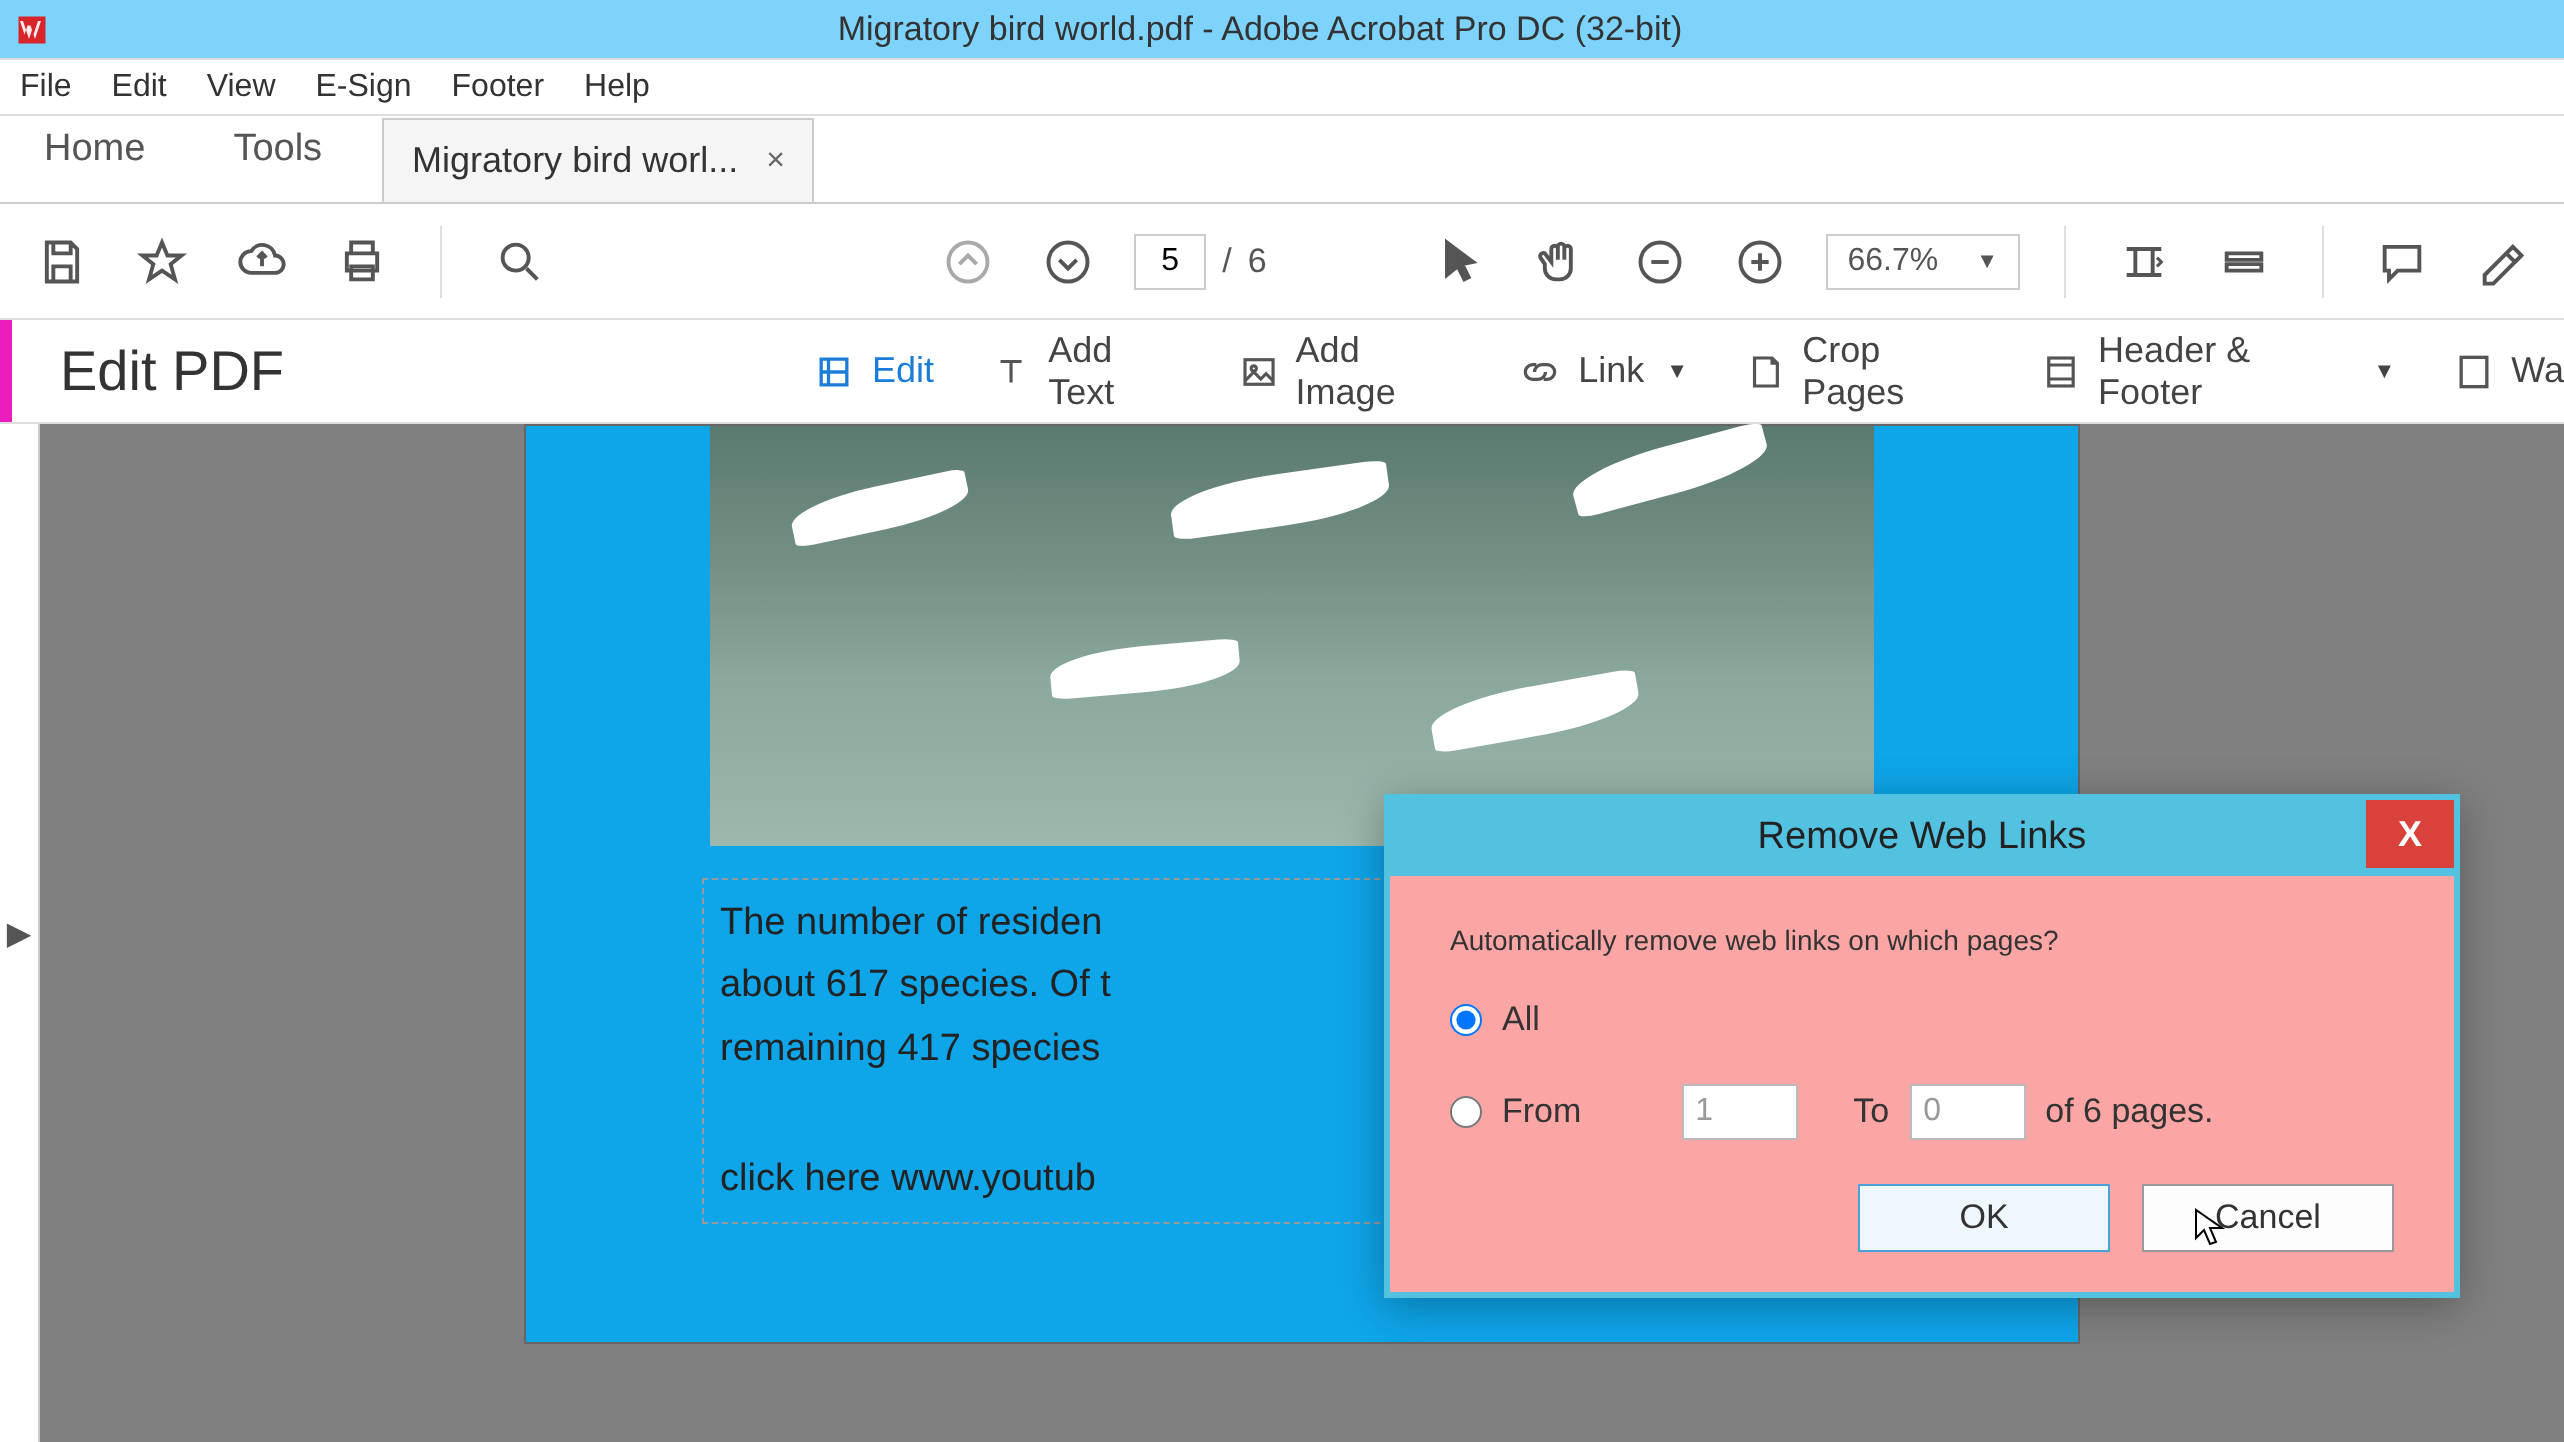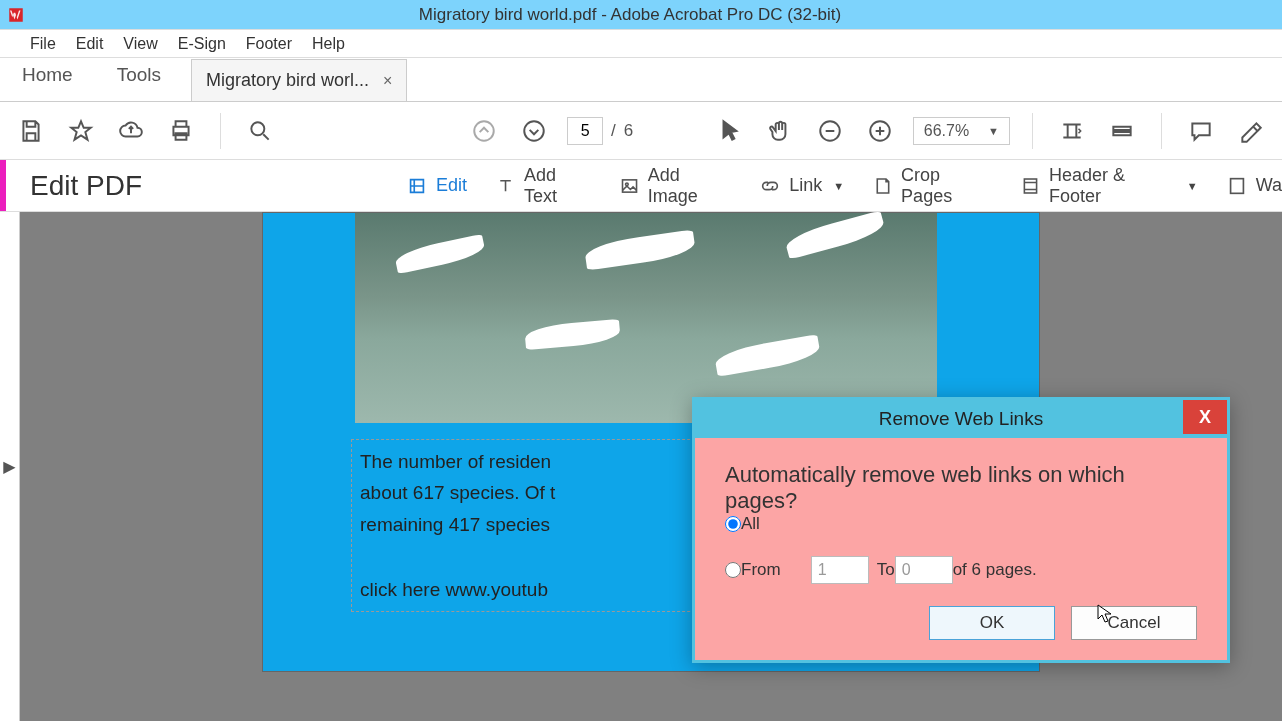--- a/index.html
+++ b/index.html
@@ -1,21 +1,21 @@
 <!DOCTYPE html>
 <html><head>
 <meta charset="utf-8">
 <style>
 *{margin:0;padding:0;box-sizing:border-box;font-family:"Segoe UI",Arial,sans-serif}
 body{width:1282px;height:721px;overflow:hidden;background:#fff;position:relative}
 .titlebar{height:30px;background:#7dd3fc;display:flex;align-items:center;border-bottom:1px solid #ddd}
 .app-icon{width:24px;height:24px;margin-left:4px;display:flex;align-items:center;justify-content:center}
 .app-icon svg{width:18px;height:18px}
 .title{flex:1;text-align:center;font-size:17px;color:#333;padding-right:50px}
-.menubar{height:28px;background:#fff;display:flex;align-items:center;padding-left:20px;border-bottom:1px solid #ddd}
+.menubar{height:28px;background:#fff;display:flex;align-items:center;padding-left:0;border-bottom:1px solid #ddd}
 .menu-item{padding:4px 10px;font-size:16px;color:#333;cursor:pointer}
 .tabbar{height:44px;display:flex;align-items:flex-end;border-bottom:1px solid #ccc;background:#fff}
 .main-tab{padding:12px 22px;font-size:19px;color:#555;cursor:pointer;border-bottom:3px solid transparent}
 .doc-tab{display:flex;align-items:center;padding:10px 14px;font-size:18px;color:#333;background:#f5f5f5;border:1px solid #ccc;border-bottom:none;margin-left:8px}
 .doc-tab .close{margin-left:14px;font-size:16px;color:#666;cursor:pointer}
 .toolbar1{height:58px;display:flex;align-items:center;padding:0 14px;border-bottom:1px solid #ddd;gap:16px}
 .tb-icon{width:34px;height:34px;display:flex;align-items:center;justify-content:center;cursor:pointer;color:#555}
 .tb-icon svg{width:26px;height:26px;stroke:#555;fill:none;stroke-width:1.8}
 .tb-sep{width:1px;height:36px;background:#ddd;margin:0 6px}
 .flex-spacer{flex:1}
@@ -38,22 +38,22 @@
 .b1{width:90px;height:22px;left:40px;top:30px;transform:rotate(-12deg)}
 .b2{width:110px;height:26px;left:230px;top:24px;transform:rotate(-8deg)}
 .b3{width:100px;height:24px;left:430px;top:10px;transform:rotate(-15deg)}
 .b4{width:95px;height:23px;left:170px;top:110px;transform:rotate(-5deg)}
 .b5{width:105px;height:25px;left:360px;top:130px;transform:rotate(-10deg)}
 .text-box{position:absolute;left:88px;top:226px;width:600px;border:1px dashed #999;padding:6px 8px;font-size:19px;color:#222;line-height:1.65}
 .dialog{position:absolute;left:692px;top:397px;width:538px;background:#fca5a5;border:3px solid #52c2e0;box-shadow:0 4px 20px rgba(0,0,0,.3)}
 .dlg-title{height:38px;background:#52c2e0;display:flex;align-items:center;justify-content:center;position:relative;font-size:19px;color:#222}
 .dlg-close{position:absolute;right:0;top:0;width:44px;height:34px;background:#d9423a;color:#fff;display:flex;align-items:center;justify-content:center;font-size:18px;font-weight:bold;cursor:pointer}
 .dlg-body{padding:24px 30px 20px}
-.dlg-q{font-size:22px;color:#333;}
-.dlg-row{display:flex;align-items:center;margin-bottom:22px;font-size:17px;color:#333}
+.dlg-q{font-size:14px;color:#333;margin-bottom:22px}
+.dlg-row{display:flex;align-items:center;gap:10px;margin-bottom:22px;font-size:17px;color:#333}
 .dlg-row input[type=radio]{width:16px;height:16px}
 .dlg-row .num-input{width:58px;height:28px;border:1px solid #bbb;padding:0 6px;font-size:16px;color:#999;background:#fff}
 .dlg-buttons{display:flex;justify-content:flex-end;gap:16px;margin-top:14px}
 .dlg-btn{width:126px;height:34px;border:1px solid #999;background:#fdfdfd;font-size:17px;color:#333;cursor:pointer}
 .dlg-btn.ok{border-color:#4aa3d8;background:#eef7fc}
 .cursor{position:absolute;left:1096px;top:604px;pointer-events:none;z-index:100}
 .cursor svg{width:18px;height:20px}
 .dropdown-caret{font-size:11px;margin-left:3px}
 </style>
 </head>

